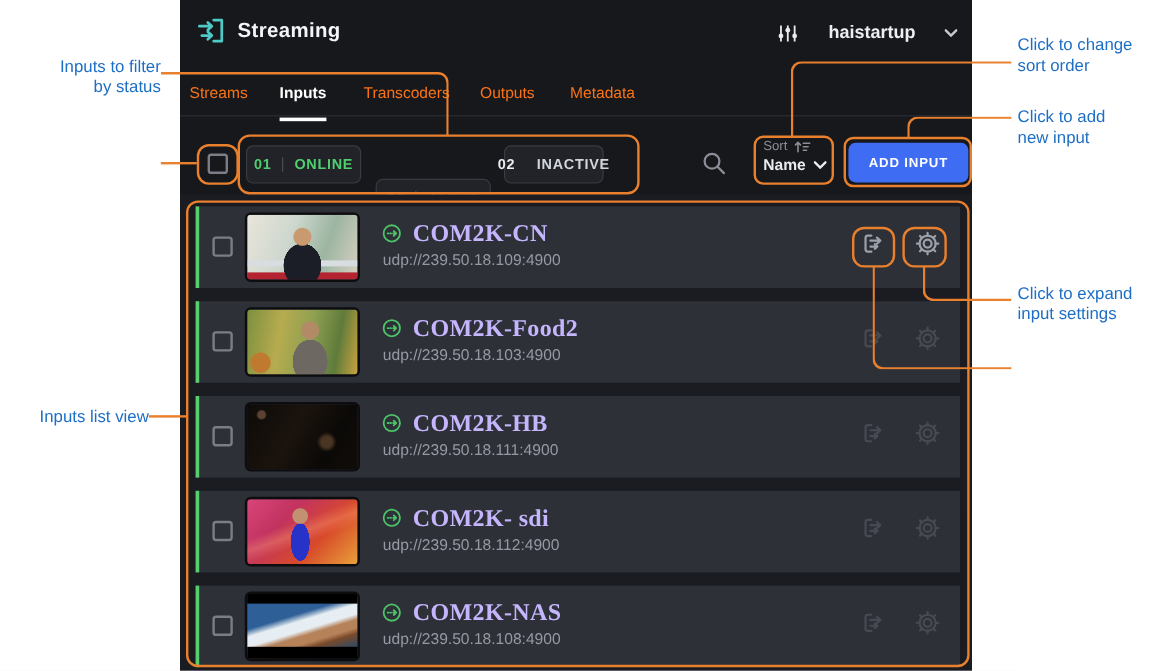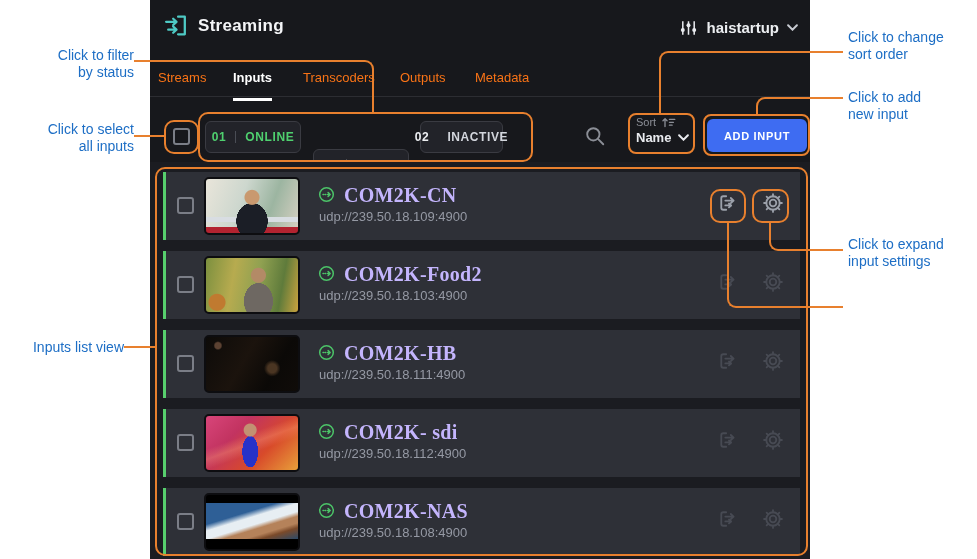--- a/index.html
+++ b/index.html
@@ -3,21 +3,21 @@
 <meta charset="utf-8">
 <style>
   html,body{margin:0;padding:0;background:#ffffff;}
   *{box-sizing:border-box;}
   .stage{position:relative;width:977px;height:559px;background:#ffffff;overflow:hidden;
          font-family:"Liberation Sans",sans-serif;}
   
   .panel{position:absolute;left:150px;top:0;width:660px;height:559px;background:#17181c;}
   .app-logo{position:absolute;left:13px;top:12px;width:27px;height:27px;}
   .app-title{position:absolute;left:48px;top:16px;font-size:17px;font-weight:700;color:#f4f5f7;letter-spacing:.3px;}
-  .user-menu{position:absolute;right:12px;top:19px;display:flex;align-items:center;gap:8px;cursor:pointer;}
+  .user-menu{position:absolute;right:12px;top:19px;display:flex;align-items:center;gap:24px;cursor:pointer;}
   .user-name{font-size:15px;font-weight:700;color:#eceef1;}
   .tabs{position:absolute;left:0;top:52px;width:660px;height:45px;border-bottom:1px solid #2c2d32;}
   .tab{position:absolute;top:18px;font-size:13px;color:#f97316;cursor:pointer;padding-bottom:13px;}
   .tab.active{color:#ffffff;font-weight:700;border-bottom:3px solid #ffffff;}
   .tab-streams{left:8px;}.tab-inputs{left:83px;}.tab-transcoders{left:153px;}
   .tab-outputs{left:250px;}.tab-metadata{left:325px;}
   
   .checkbox{width:17px;height:17px;border:2px solid #7b7e87;border-radius:3px;background:transparent;cursor:pointer;}
   .select-all{position:absolute;left:23px;top:128px;}
   .chip{position:absolute;top:121px;height:32px;background:#222329;border:1px solid #3a3b42;border-radius:6px;
@@ -339,24 +339,22 @@
   <div class="ann-box" style="left:752px;top:189px;width:37px;height:34px;"></div>
 
   <div class="ln ln-filter"></div>
   <div class="ln ln-select"></div>
   <div class="ln ln-listview"></div>
   <div class="ln ln-sort"></div>
   <div class="ln ln-add"></div>
   <div class="ln ln-gear"></div>
   <div class="ln ln-export"></div>
 
-  <div class="ann-label r" style="left:8px;top:47px;width:126px;">Click to filter
+  <div class="ann-label r" style="left:8px;top:47px;width:126px;">Inputs to filter
 by status</div>
-  <div class="ann-label r" style="left:8px;top:121px;width:126px;">Click to select
-all inputs</div>
   <div class="ann-label r" style="left:2px;top:339px;width:122px;">Inputs list view</div>
   <div class="ann-label" style="left:848px;top:29px;width:120px;">Click to change
 sort order</div>
   <div class="ann-label" style="left:848px;top:89px;width:120px;">Click to add
 new input</div>
   <div class="ann-label" style="left:848px;top:236px;width:122px;">Click to expand
 input settings</div>
 
 </div>
 

